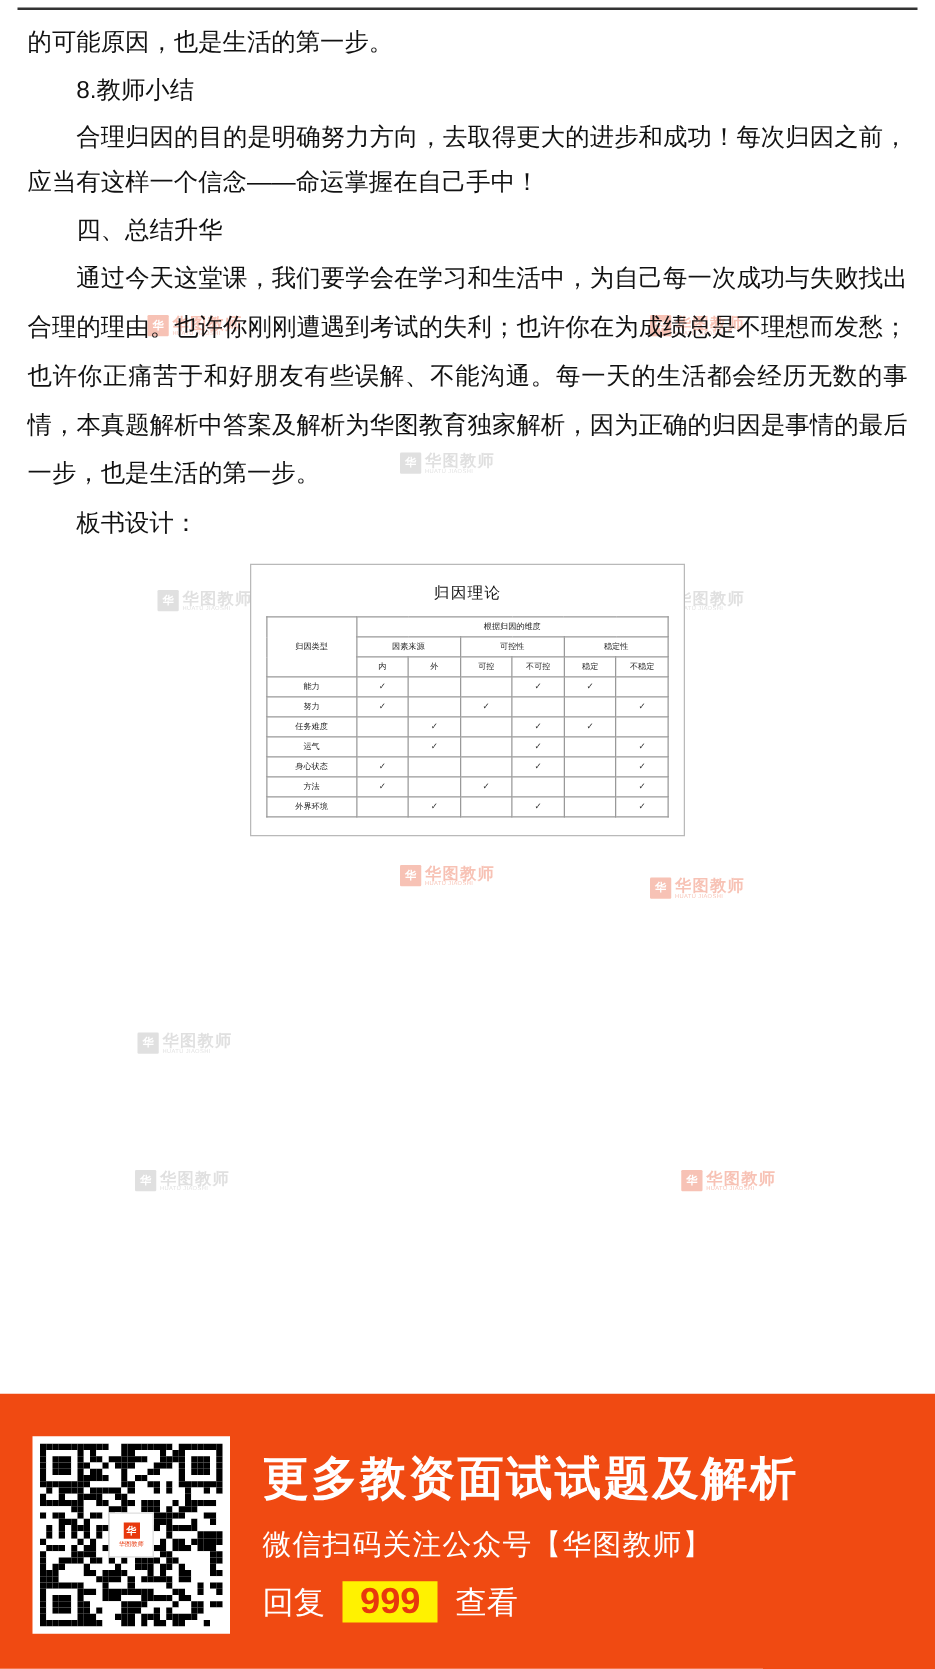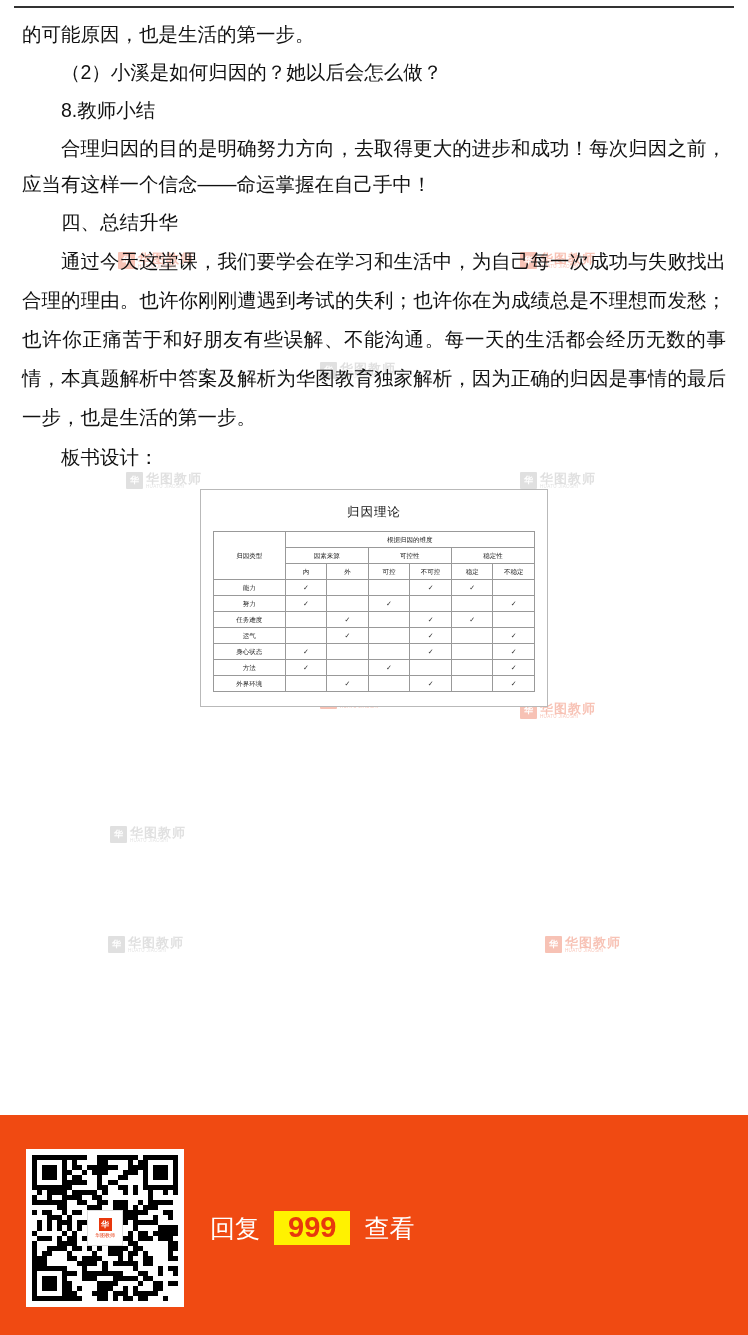--- a/index.html
+++ b/index.html
@@ -330,21 +330,20 @@
     <div class="wtxt">
       <div class="wtop">华图教师</div>
       <div class="wbot">HUATU JIAOSHI</div>
     </div>
   </div>
 
   <hr class="divider">
 
   <div class="content">
     <p>的可能原因，也是生活的第一步。</p>
-    <p class="indent-1">（2）小溪是如何归因的？她以后会怎么做？</p>
     <p class="indent-1">8.教师小结</p>
     <p class="para">合理归因的目的是明确努力方向，去取得更大的进步和成功！每次归因之前，应当有这样一个信念——命运掌握在自己手中！</p>
     <p class="indent-1">四、总结升华</p>
     <p class="para" style="line-height:2.0;">通过今天这堂课，我们要学会在学习和生活中，为自己每一次成功与失败找出合理的理由。也许你刚刚遭遇到考试的失利；也许你在为成绩总是不理想而发愁；也许你正痛苦于和好朋友有些误解、不能沟通。每一天的生活都会经历无数的事情，本真题解析中答案及解析为华图教育独家解析，因为正确的归因是事情的最后一步，也是生活的第一步。</p>
     <p class="indent-1">板书设计：</p>
   </div>
 
   <div class="figure-wrap">
     <div class="figure">
       <div class="figure-title">归因理论</div>
@@ -1283,20 +1282,22 @@
             <div style="background: rgb(255, 255, 255);"></div>
             <div style="background: rgb(255, 255, 255);"></div>
           </div>
         <div class="qr-center">
           <div class="mini-logo">华</div>
           <div class="mini-txt">华图教师</div>
         </div>
       </div>
     </div>
     <div class="banner-text">
+      <div class="banner-line1">更多教资面试试题及解析</div>
+      <div class="banner-line2">微信扫码关注公众号【华图教师】</div>
       <div class="banner-line3">
         <span>回复</span>
         <span class="code-pill">999</span>
         <span>查看</span>
       </div>
     </div>
   </div>
 
 </div>
 

